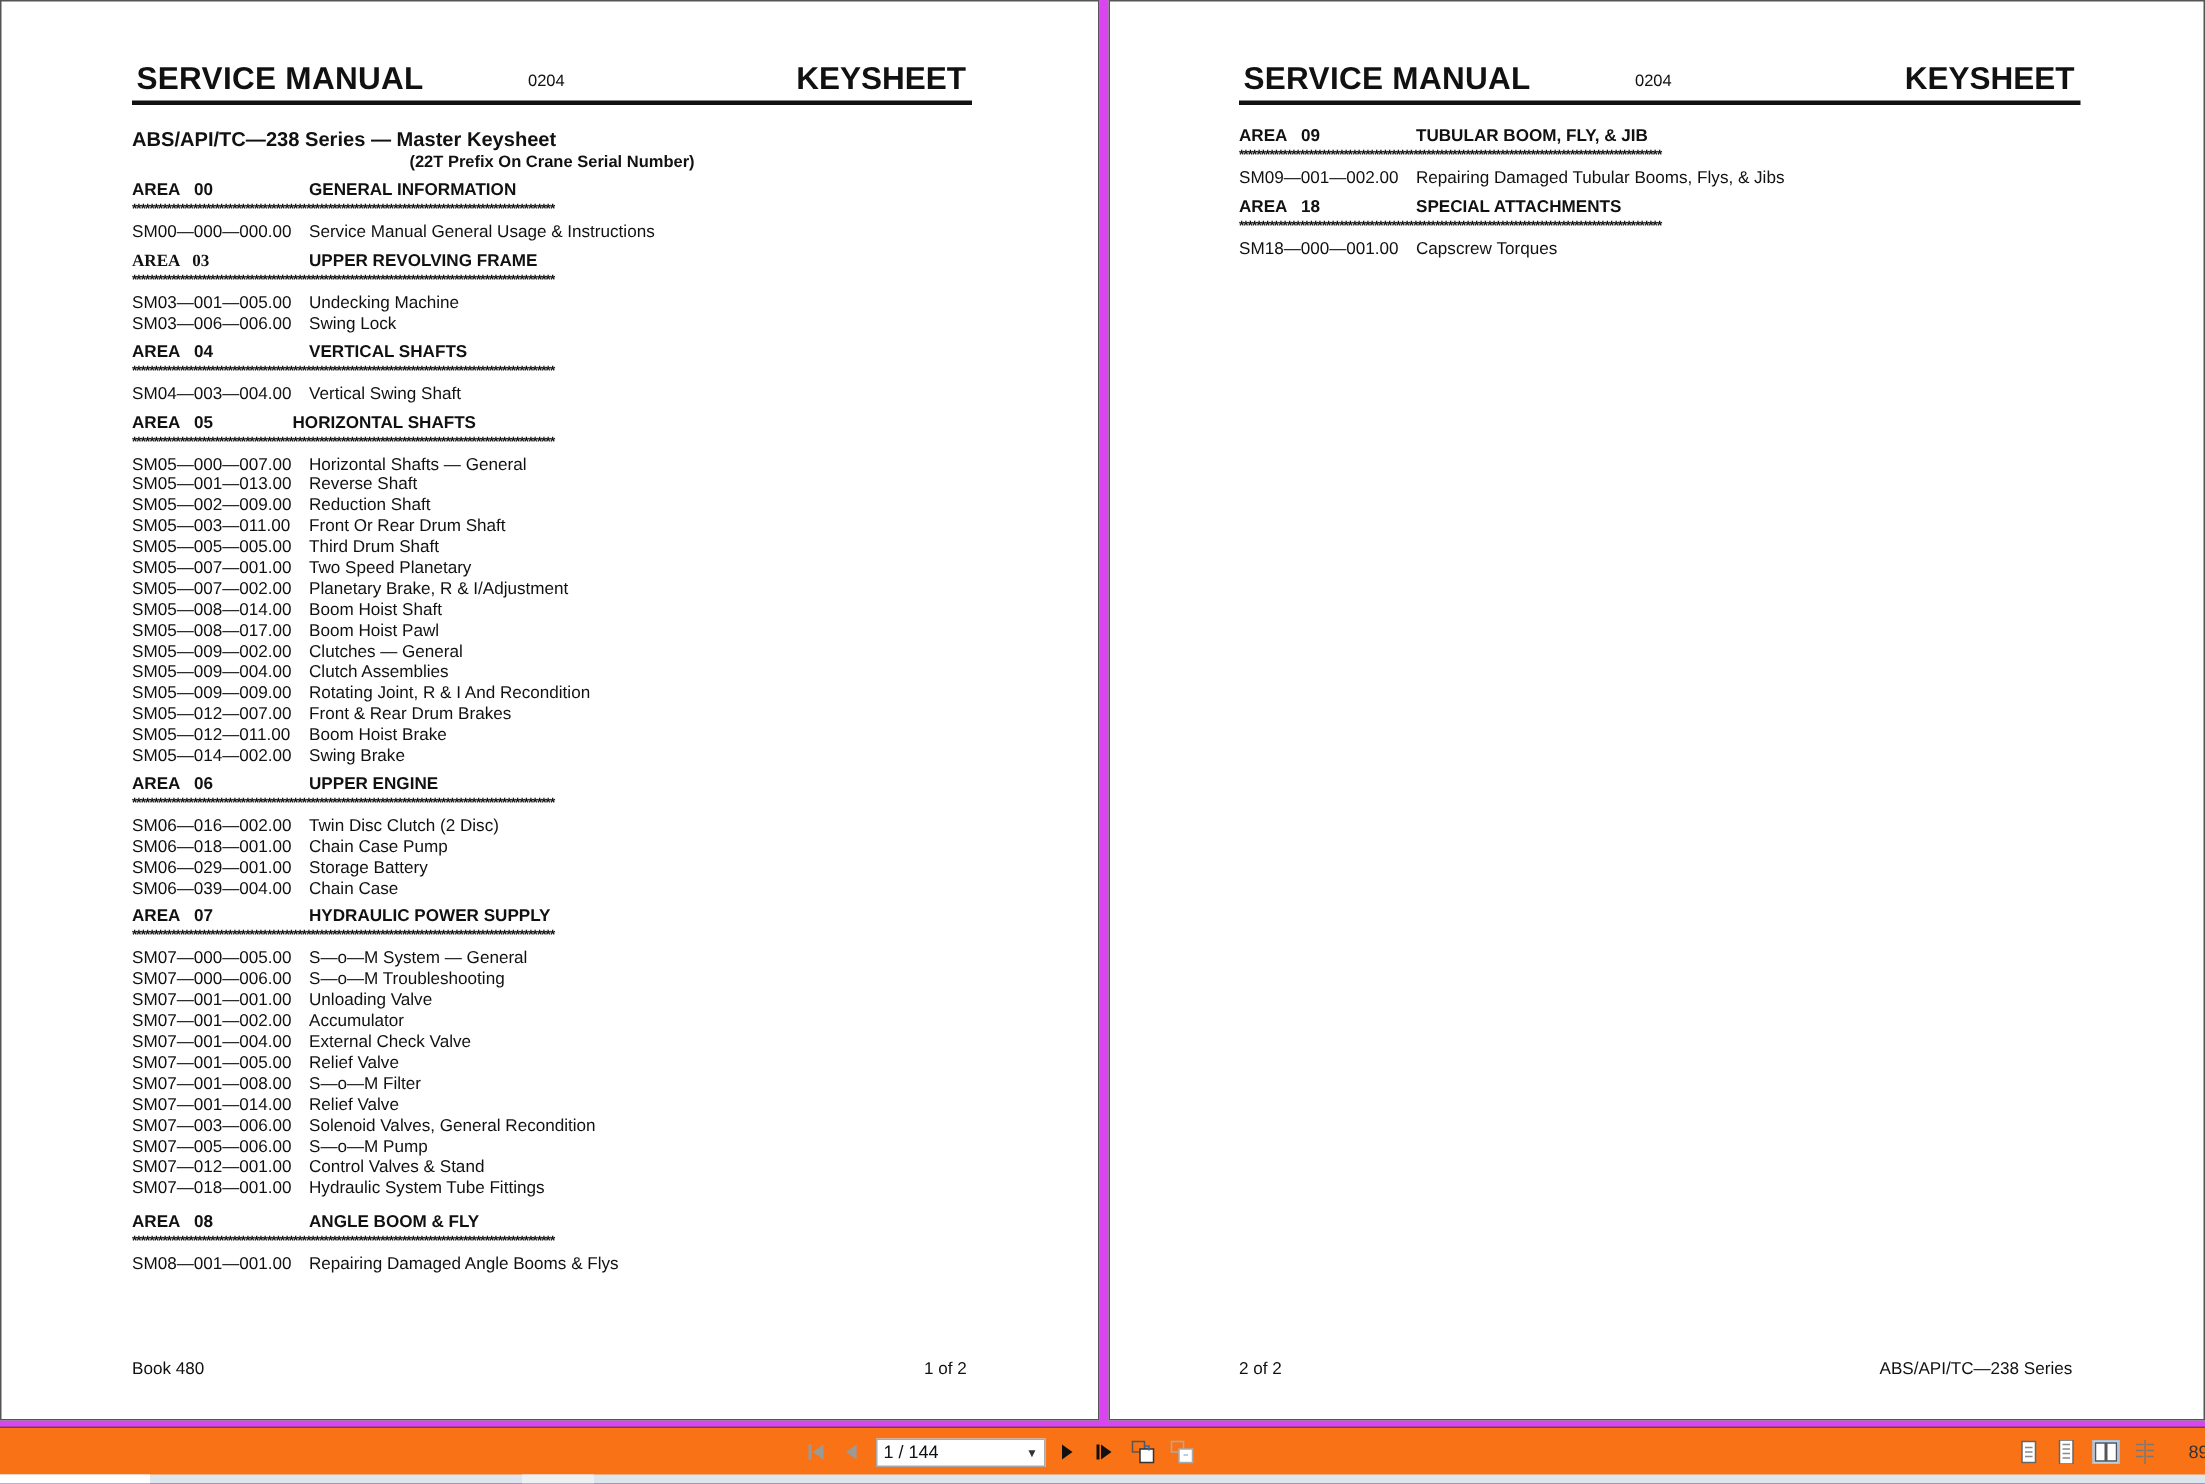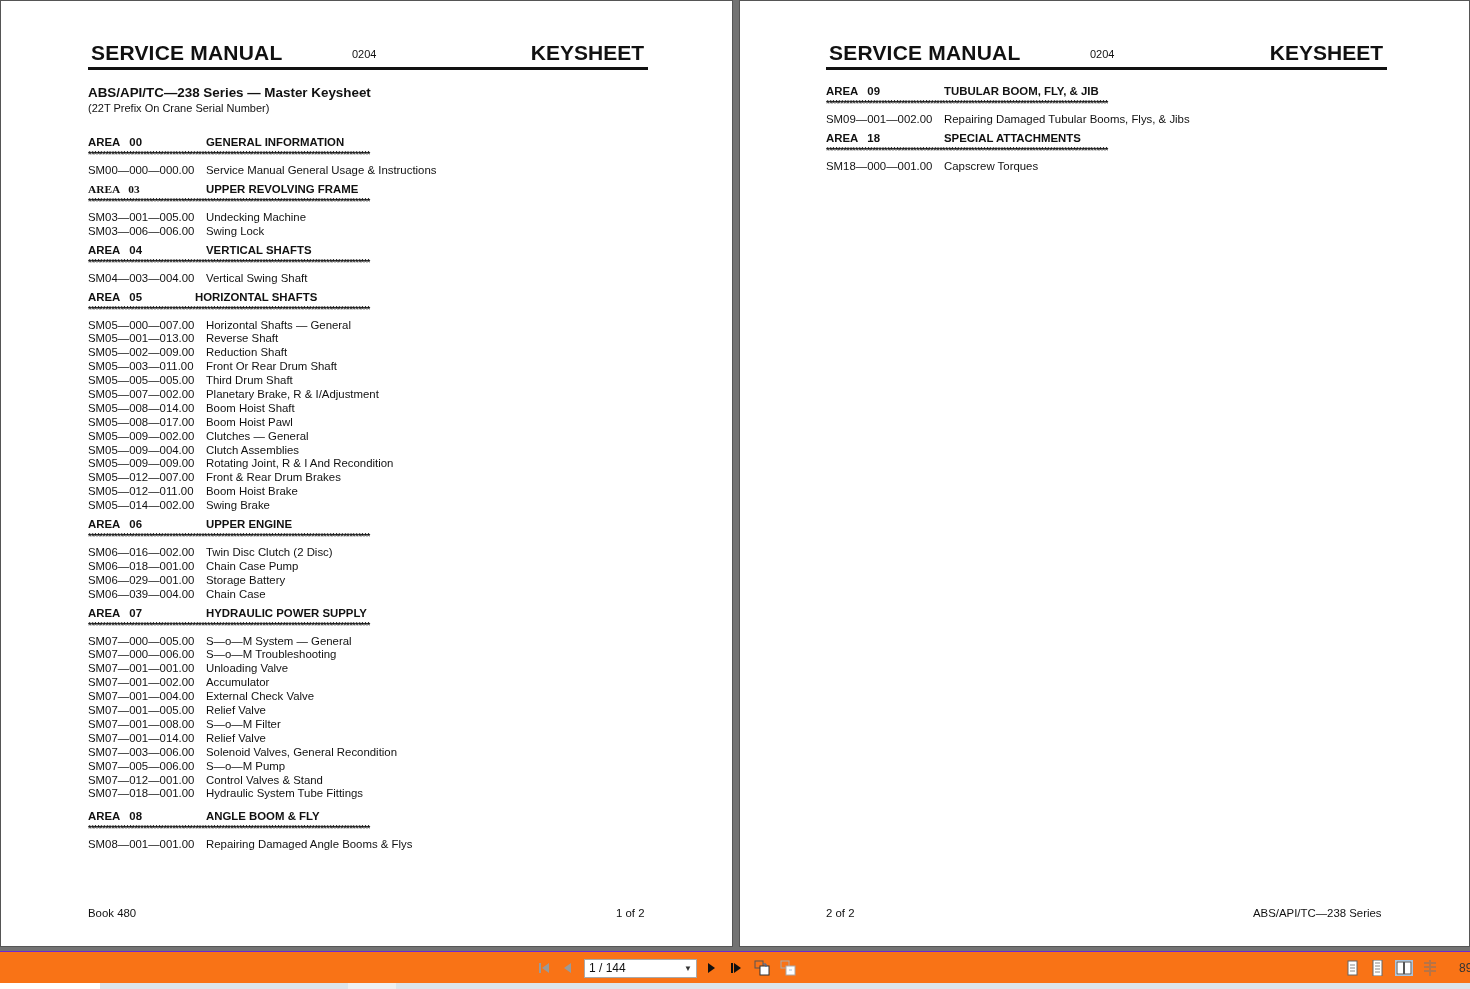--- a/index.html
+++ b/index.html
@@ -2,41 +2,41 @@
 <html><head>
 <meta charset="utf-8">
 <style>
   html, body { margin:0; padding:0; }
   body {
     width:1470px; height:989px; overflow:hidden; position:relative;
     background:#8a8a8a;
     font-family:"Liberation Sans", sans-serif;
     color:#111;
   }
-  .viewer { position:absolute; left:0; top:0; width:1470px; height:972px; background:#737373; }
+  .viewer { position:absolute; left:0; top:0; width:1470px; height:972px; background:#d946ef; }
   .page {
     position:absolute; top:0; height:947px; background:#fff;
     border:1px solid #555; box-sizing:border-box;
   }
   .page.left { left:0; width:733px; }
   .page.right { left:739px; width:731px; }
   .hdr {
     position:absolute; top:40px; height:26px;
     border-bottom:3px solid #111;
   }
   .page.left .hdr { left:87px; width:560px; }
   .page.right .hdr { left:825px; width:561px; }
   .hdr .t-left { position:absolute; left:3px; top:0; font-size:21px; font-weight:bold; letter-spacing:0.2px; }
   .hdr .t-code { position:absolute; left:264px; top:7px; font-size:11px; }
   .hdr .t-right { position:absolute; right:4px; top:0; font-size:21px; font-weight:bold; }
   .content { position:absolute; font-size:11.4px; line-height:13.9px; }
   .page.left .content { left:87px; top:84px; width:560px; }
   .page.right .content { left:825px; top:84px; width:560px; }
   .doc-title { font-size:13.4px; font-weight:bold; line-height:16px; }
-  .doc-sub { font-size:11px; font-weight:normal; line-height:14px; margin-bottom:21px; }
+  .doc-sub { font-size:11px; font-weight:bold; line-height:14px; margin-bottom:6px;text-align:center; }
   .area-head { font-weight:bold; font-size:11.4px; position:relative; height:14px; }
   .area-head .num { position:absolute; left:0; }
   .area-head .name { position:absolute; left:118px; }
   .area-head.shift .name { left:107px; }
   .stars { font-size:9px; line-height:9px; letter-spacing:-0.6px; overflow:hidden; white-space:nowrap; height:10px; font-weight:bold; }
   .stars-gap { height:4px; }
   .entry { position:relative; height:13.9px; white-space:nowrap; }
   .entry .code { position:absolute; left:0; }
   .entry .title { position:absolute; left:118px; }
   .area-block { margin-bottom:5px; }
@@ -139,20 +139,24 @@
             </div>
             <div class="entry">
               <span class="code">SM05—003—011.00</span>
               <span class="title">Front Or Rear Drum Shaft</span>
             </div>
             <div class="entry">
               <span class="code">SM05—005—005.00</span>
               <span class="title">Third Drum Shaft</span>
             </div>
             <div class="entry">
+              <span class="code">SM05—007—001.00</span>
+              <span class="title">Two Speed Planetary</span>
+            </div>
+            <div class="entry">
               <span class="code">SM05—007—002.00</span>
               <span class="title">Planetary Brake, R &amp; I/Adjustment</span>
             </div>
             <div class="entry">
               <span class="code">SM05—008—014.00</span>
               <span class="title">Boom Hoist Shaft</span>
             </div>
             <div class="entry">
               <span class="code">SM05—008—017.00</span>
               <span class="title">Boom Hoist Pawl</span>

